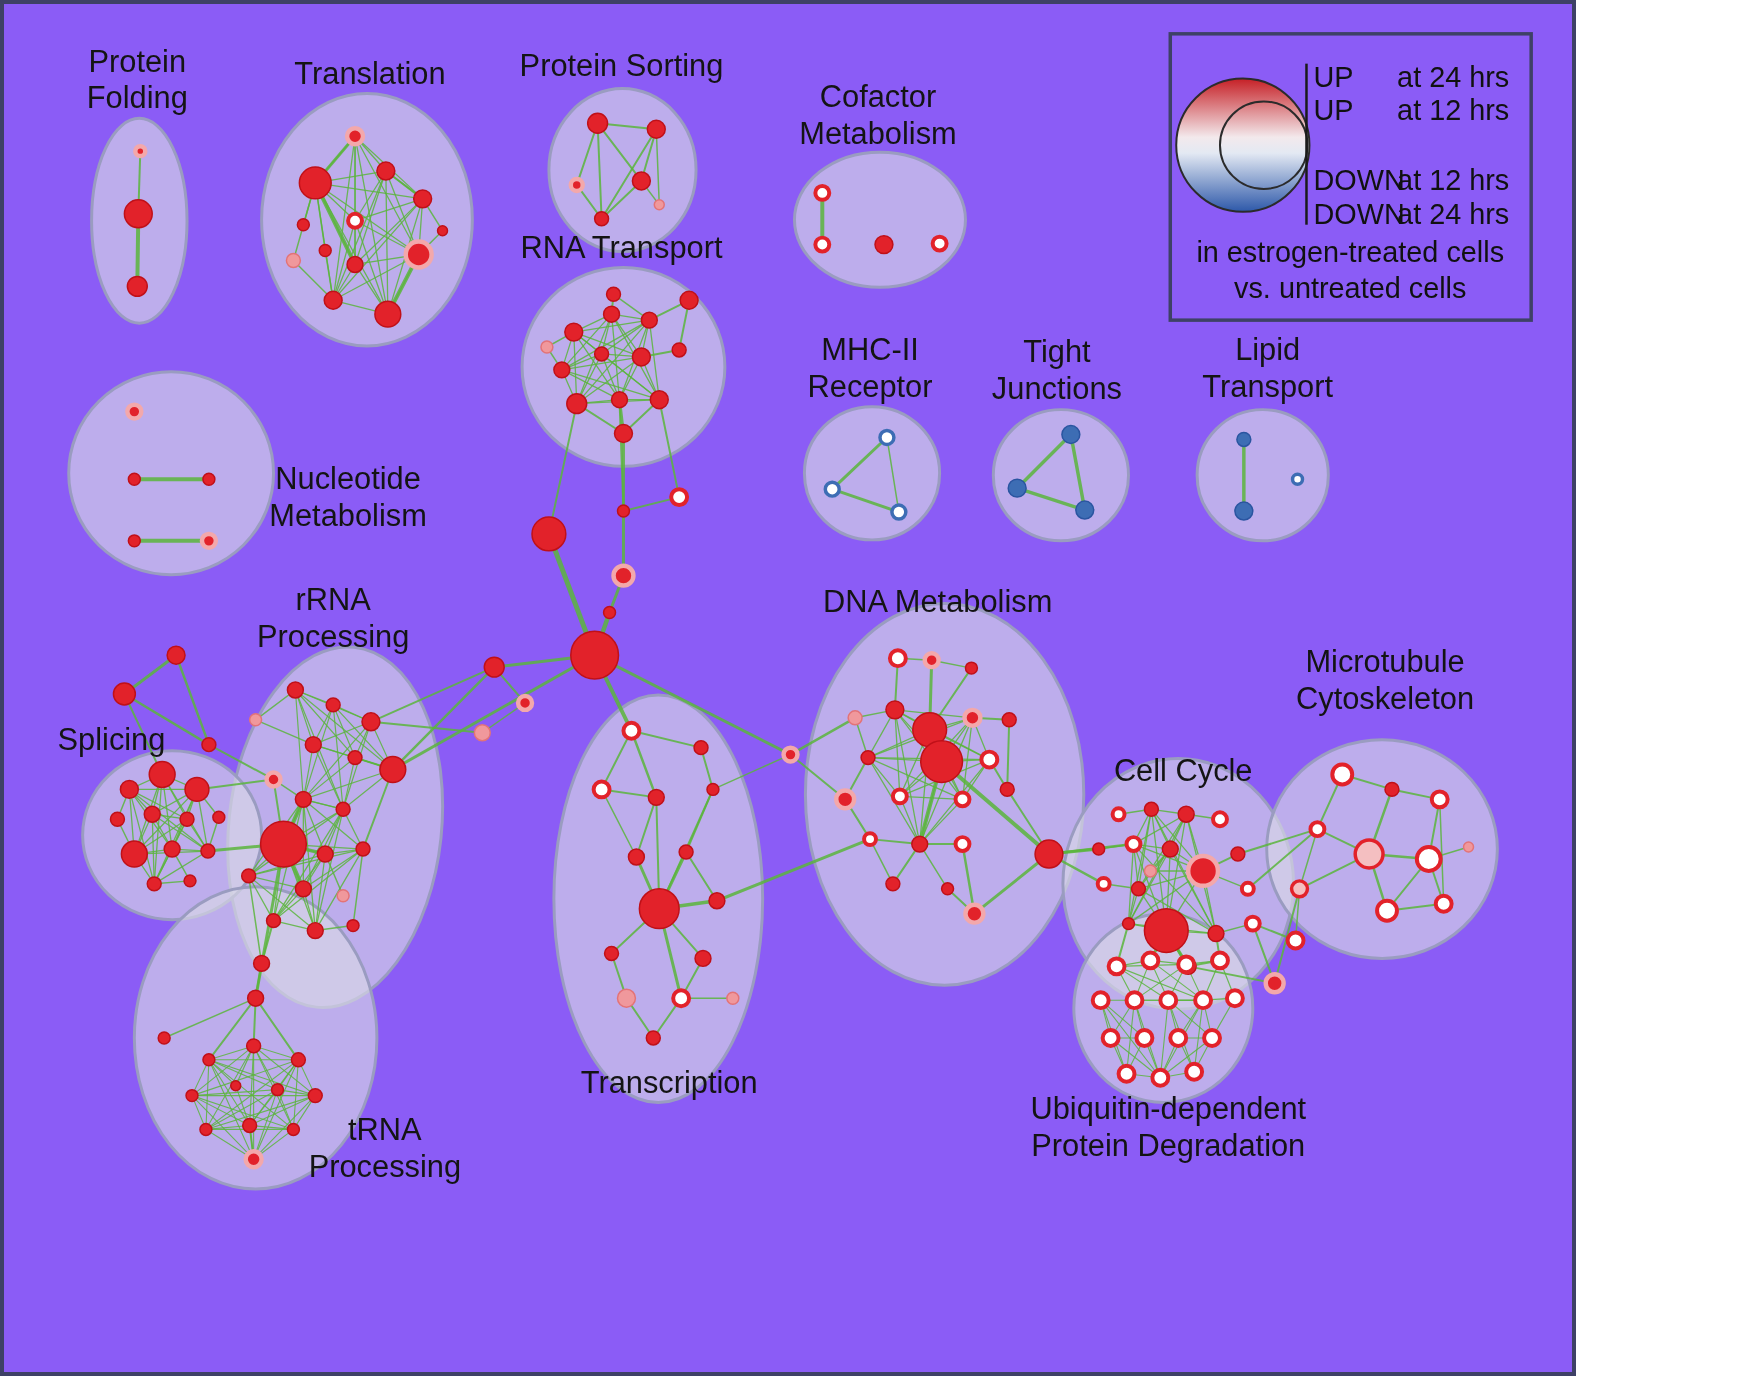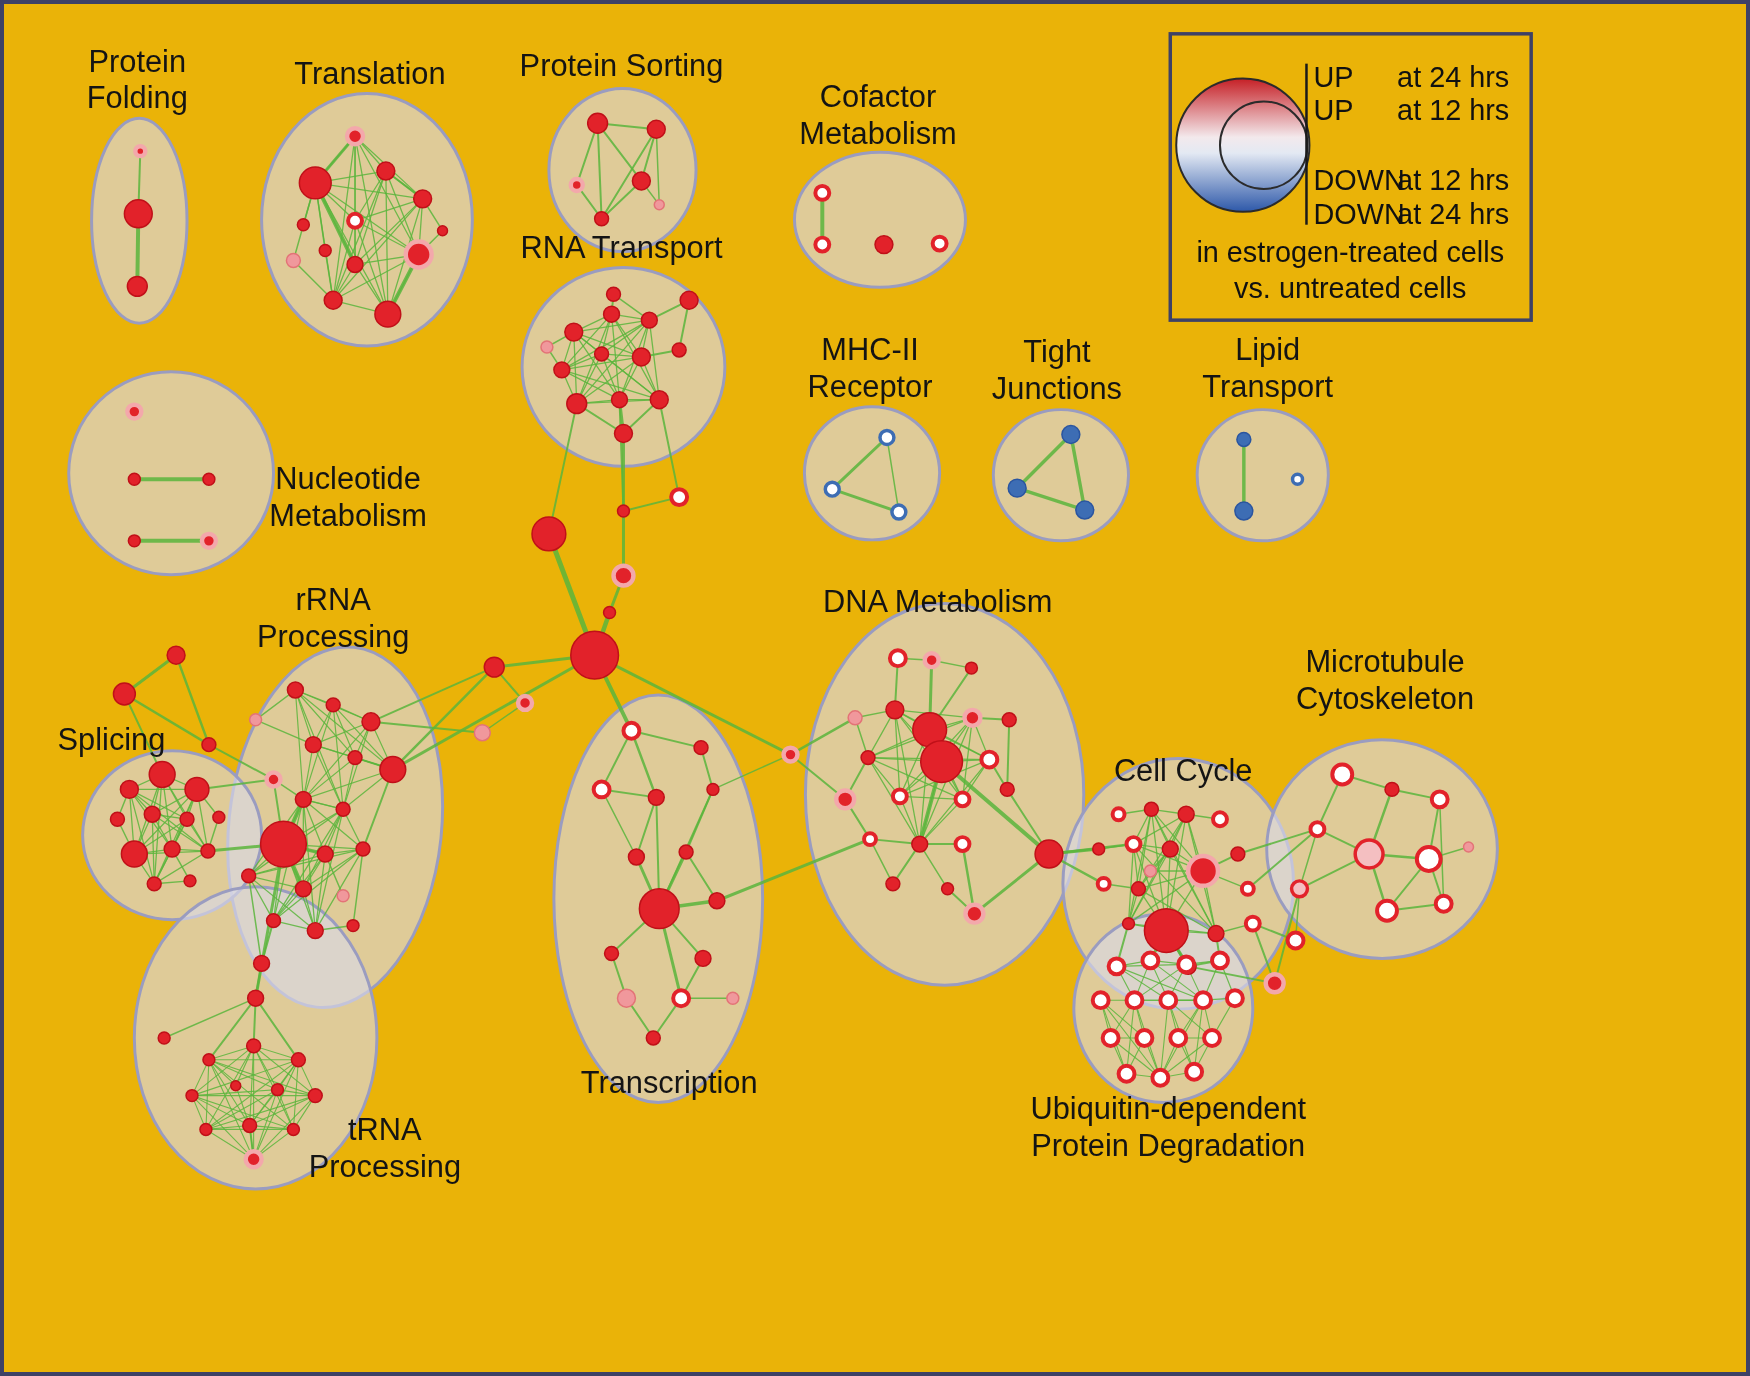--- a/index.html
+++ b/index.html
@@ -1,18 +1,18 @@
 <!DOCTYPE html>
 <html><head>
 <meta charset="utf-8">
 <style>
   html,body{margin:0;padding:0;background:#ffffff;}
   .figure{
-    width:1750px;height:1376px;box-sizing:border-box;
-    border:4px solid #3e4166;background:#eab308;position:relative;overflow:hidden;
+    width:1576px;height:1376px;box-sizing:border-box;
+    border:4px solid #3e4166;background:#8b5cf6;position:relative;overflow:hidden;
   }
   svg{display:block;}
   svg text{font-family:"Liberation Sans", sans-serif;}
   .cluster-label{font-size:31px;fill:#141414;}
   .legend-dir{font-size:29px;fill:#111111;}
   .legend-time{font-size:29px;fill:#111111;}
   .legend-caption{font-size:29px;fill:#111111;}
 </style>
 </head>
 <body>

